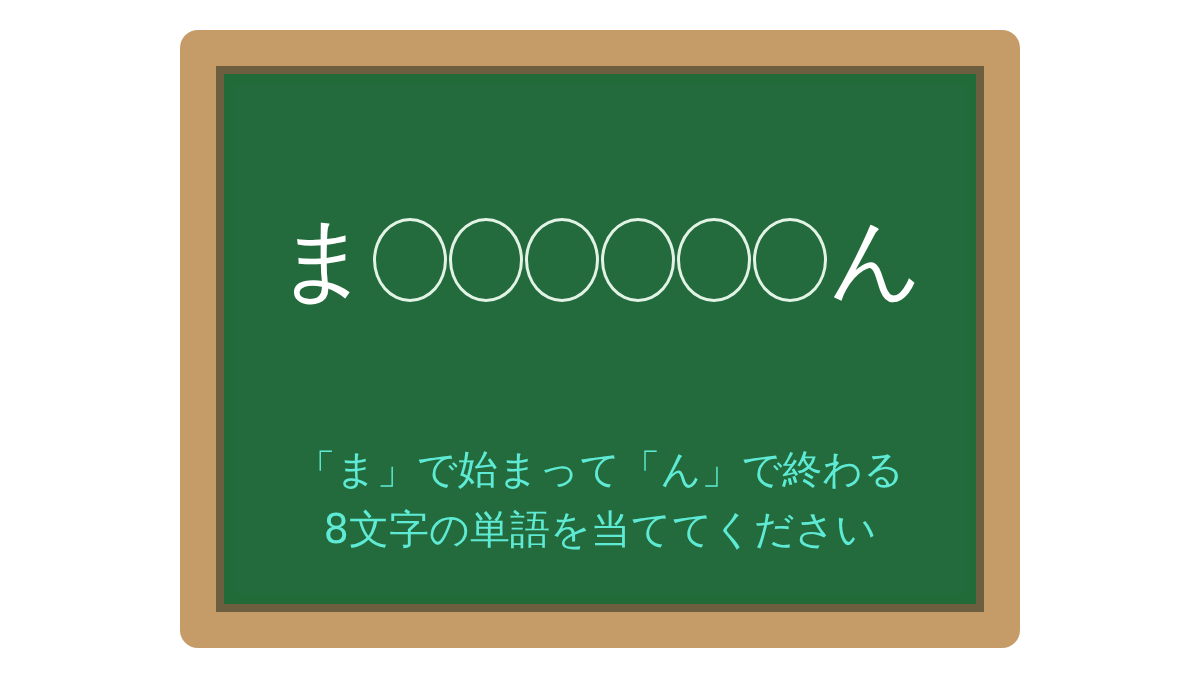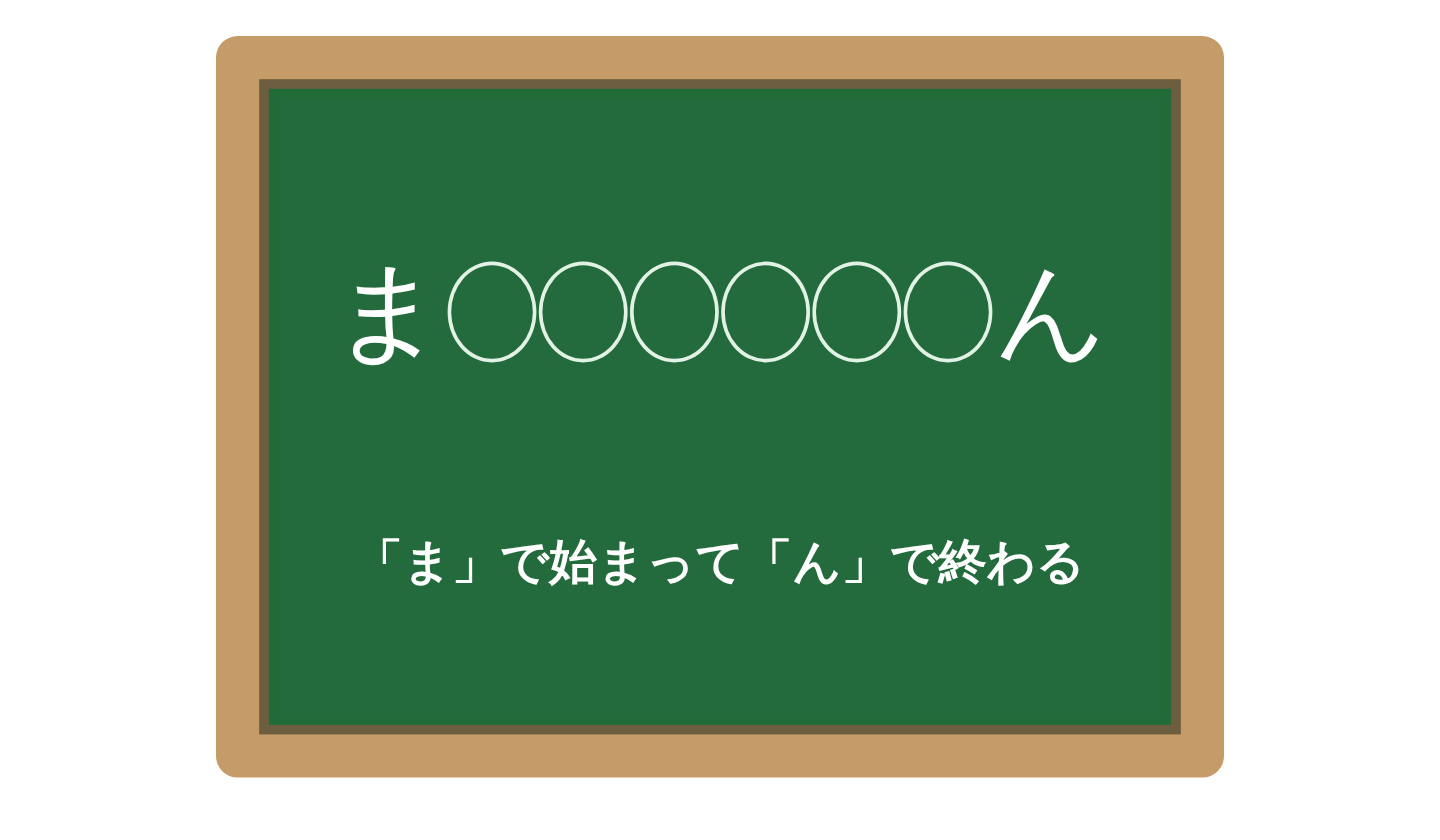--- a/index.html
+++ b/index.html
@@ -99,24 +99,24 @@
   
   #hint-block {
     position: absolute;
     left: 0;
     top: 355px;
     width: 100%;
     text-align: center;
   }
 
   .hint-line {
-    color: #ffffff;
+    color: #5eead4;
     font-size: 40px;
     line-height: 1.5;
-    font-weight: bold;
+    font-weight: normal;
     letter-spacing: 0px;
     font-family: "DejaVu Sans", "Liberation Sans", sans-serif;
     white-space: nowrap;
   }
 </style>
 </head>
 <body>
 
 <div id="stage">
 
@@ -131,20 +131,21 @@
             <span class="blank-circle"></span>
             <span class="blank-circle"></span>
             <span class="blank-circle"></span>
             <span class="blank-circle"></span>
             <span class="blank-circle"></span>
             <span class="kana-char">ん</span>
           </div>
 
           <div id="hint-block">
             <div class="hint-line">「ま」で始まって「ん」で終わる</div>
+            <div class="hint-line">8文字の単語を当ててください</div>
           </div>
 
         </div>
       </div>
     </div>
   </div>
 
 </div>
 
 </body></html>

